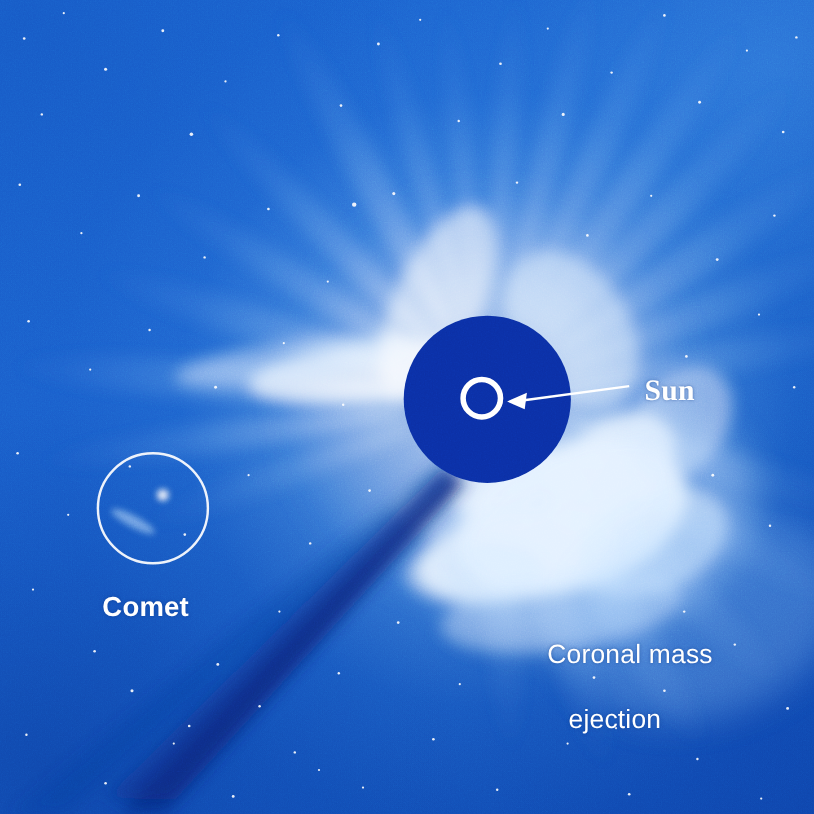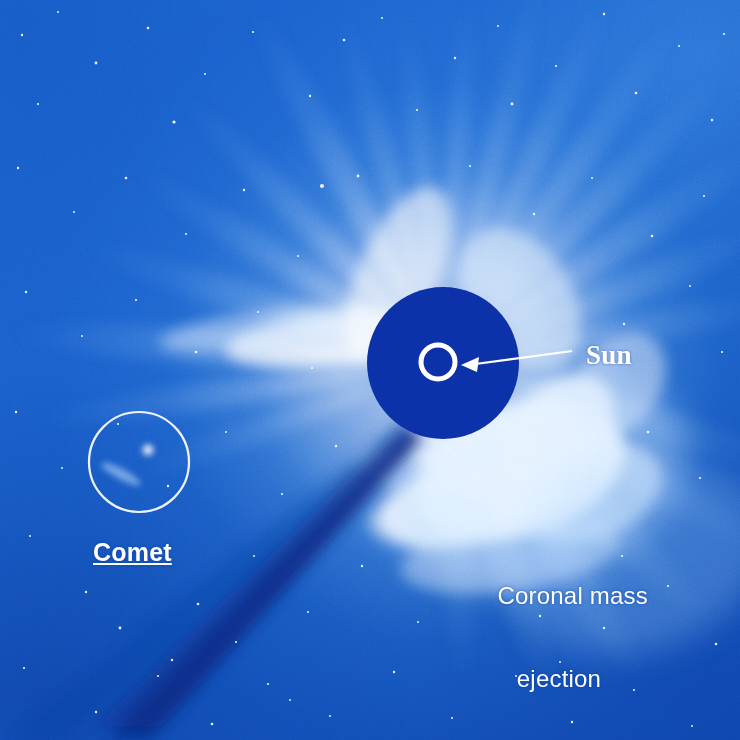--- a/index.html
+++ b/index.html
@@ -71,31 +71,30 @@
     top: 340px;
     font-size: 27px;
     font-weight: bold;
     font-family: Liberation Serif, serif;
   }
   .label-comet {
     left: 93px;
     top: 538px;
     font-size: 25px;
     font-weight: bold;
-    text-decoration: underline;
   }
   .label-cme {
     left: 470px;
     top: 552px;
     font-size: 24px;
     font-weight: normal;
     line-height: 1.22;
     text-align: center;
   }
-  .label-cme .l2 { display: block; margin-top: 24px; }
+  .label-cme .l2 { display: block; }
 </style>
 </head>
 <body>
 
 <div id="scene">
 
   <div class="layer sky-base"></div>
   <div class="layer sky-tint-tr"></div>
   <div class="layer sky-tint-tl"></div>
   <div class="layer sky-tint-bl"></div>

